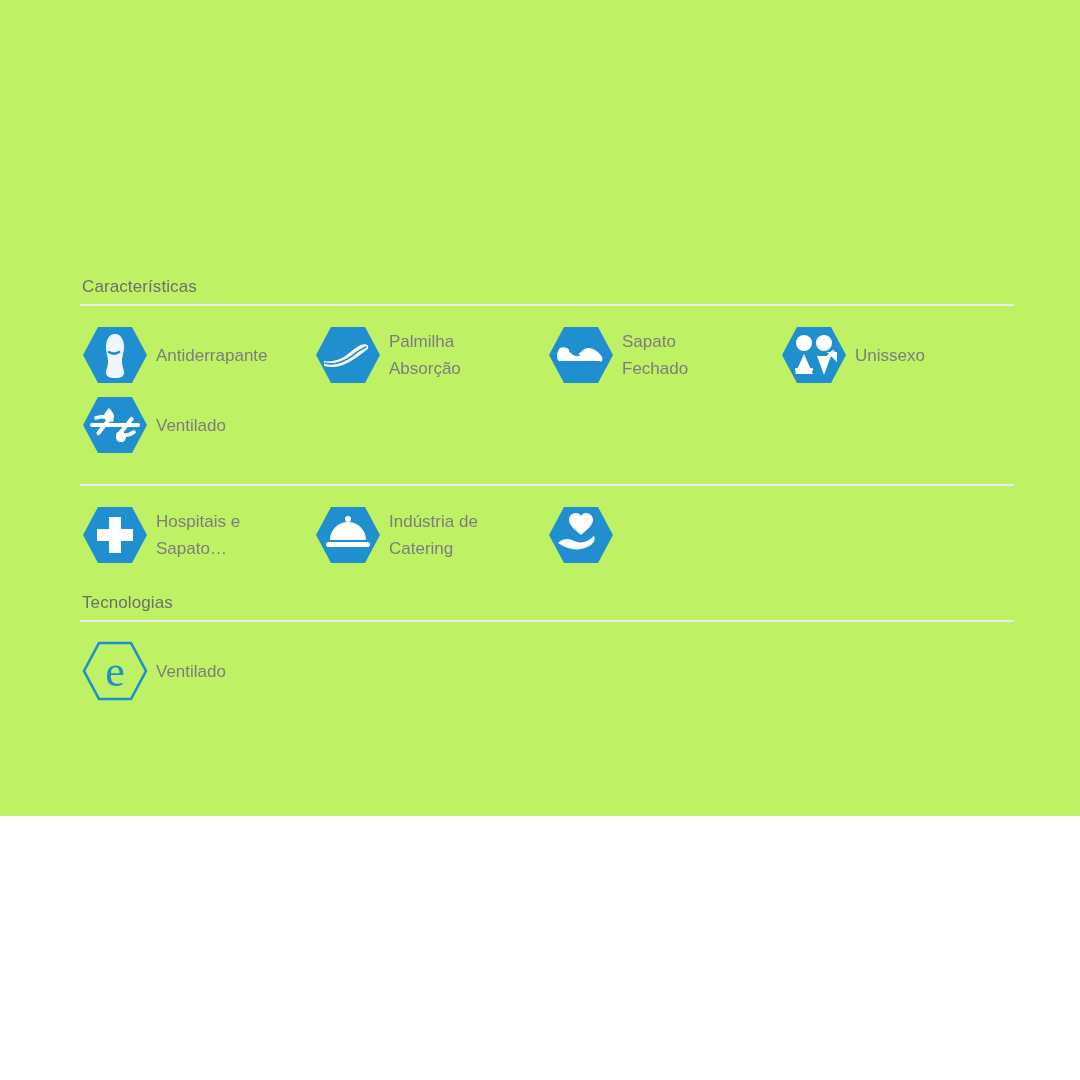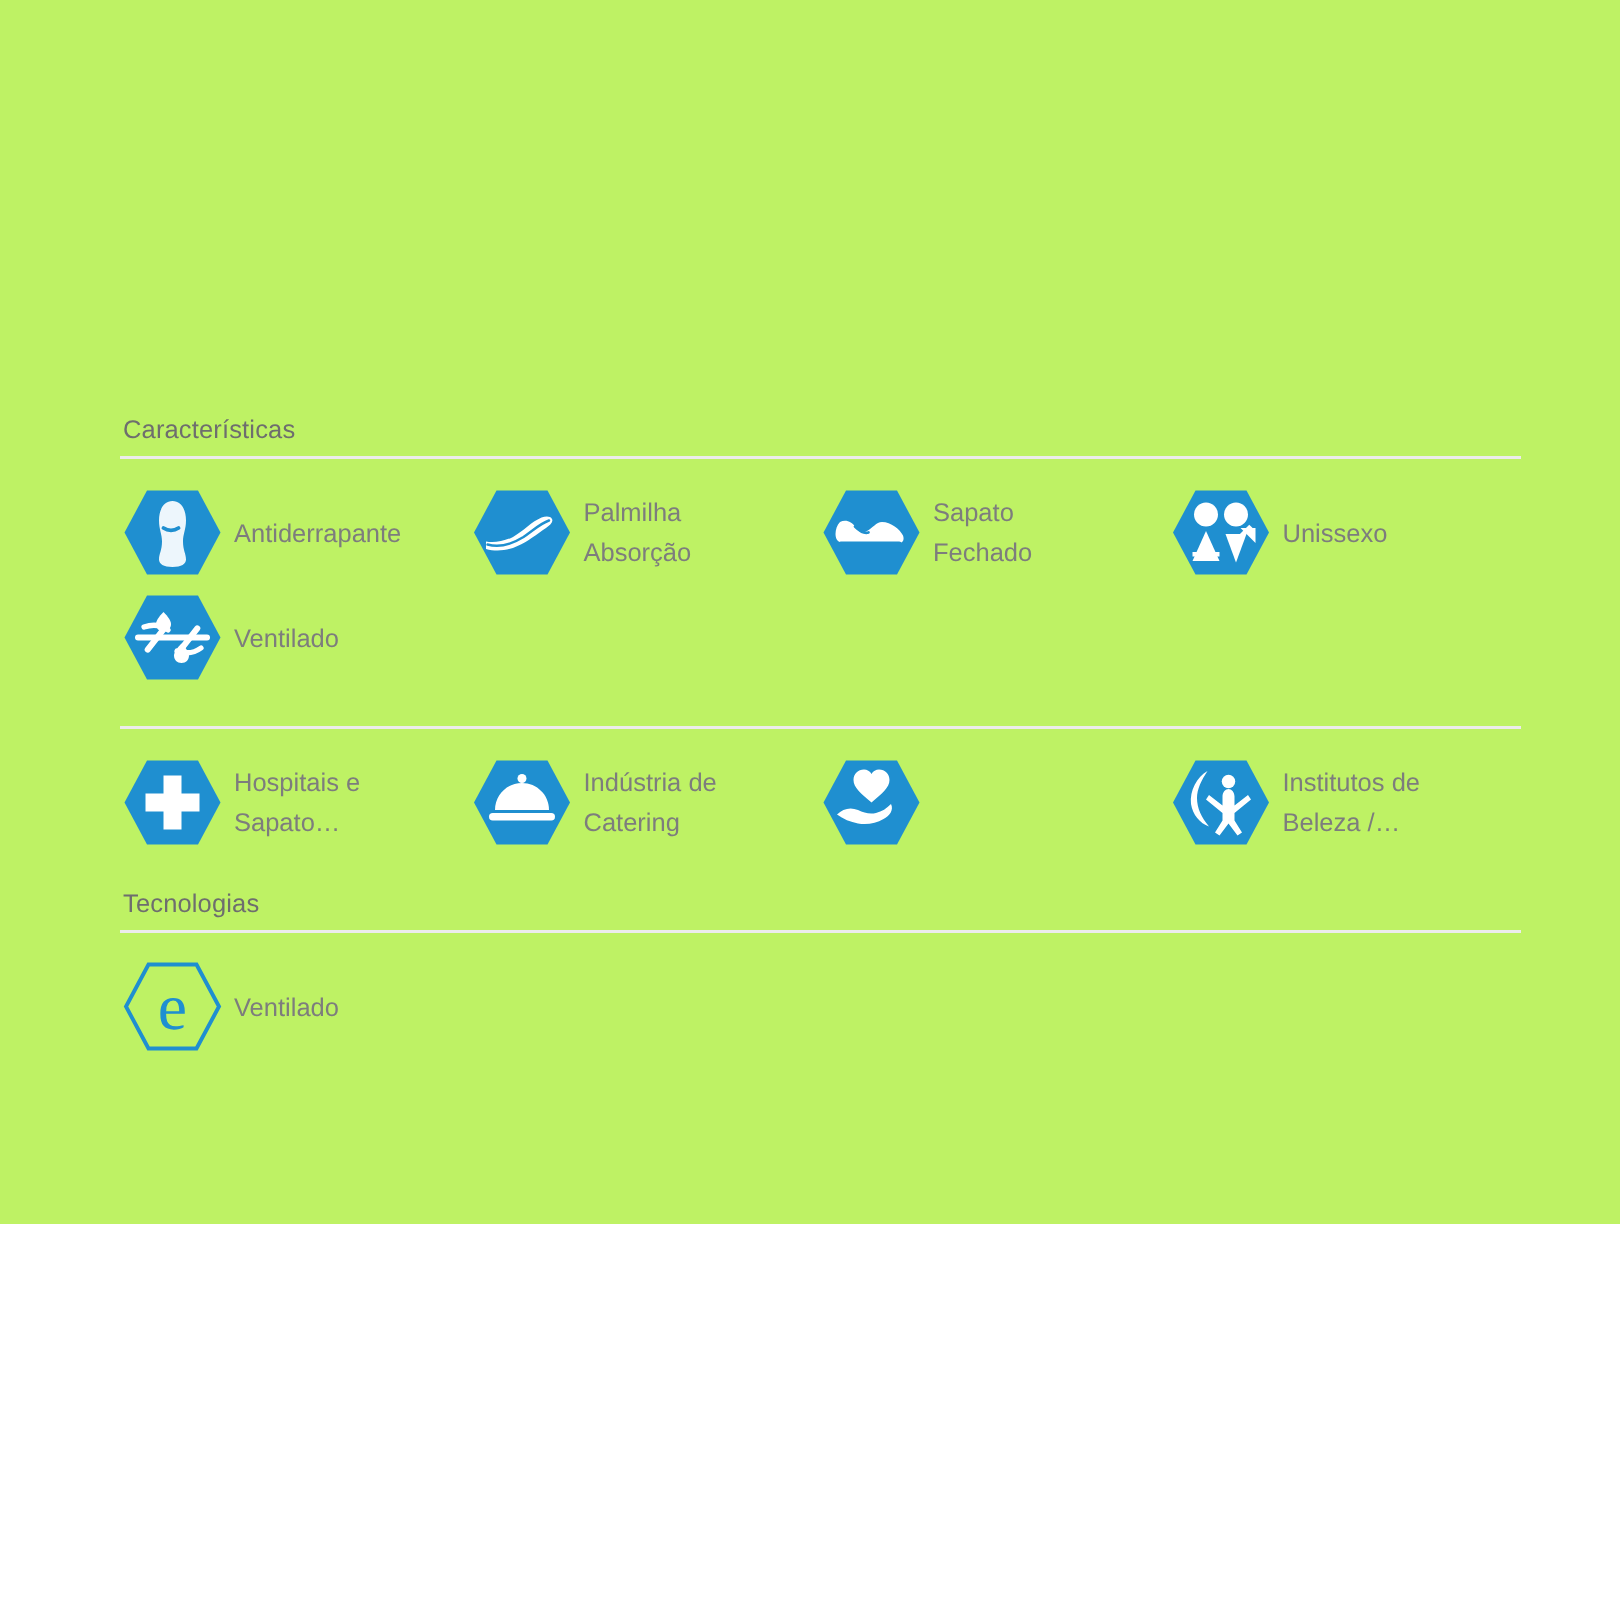--- a/index.html
+++ b/index.html
@@ -212,32 +212,20 @@
         <div class="item">
           <span class="hexwrap">
             <svg width="66" height="60" viewBox="0 0 66 60">
               <polygon points="16,2 50,2 65,30 50,58 16,58 1,30" fill="#1f8fd0"></polygon>
               <path d="M33 30c-7-6-12-10-12-15 0-4 3-7 7-7 2 0 4 1 5 3 1-2 3-3 5-3 4 0 7 3 7 7 0 5-5 9-12 15z" fill="#ffffff"></path>
               <path d="M10 38c4-4 9-5 14-3 4 2 8 3 12 2 4-1 7-3 10-6 2 4-1 8-5 10-5 3-11 4-17 3-5-1-10-3-14-6z" fill="#ffffff"></path>
             </svg>
           </span>
         </div>
 
-        <div class="item">
-          <span class="hexwrap">
-            <svg width="66" height="60" viewBox="0 0 66 60">
-              <polygon points="16,2 50,2 65,30 50,58 16,58 1,30" fill="#1f8fd0"></polygon>
-              <path d="M24 9c-4 6-7 12-7 18 0 7 3 13 8 19-6-2-11-8-12-15-1-9 4-18 11-22z" fill="#ffffff"></path>
-              <circle cx="38" cy="16" r="4.5" fill="#ffffff"></circle>
-              <path d="M38 21c2 0 4 2 4 5v6l9-7 2 3-11 9v5l5 8-3 2-6-8-6 8-3-2 5-8v-5l-11-9 2-3 9 7v-6c0-3 2-5 4-5z" fill="#ffffff"></path>
-            </svg>
-          </span>
-          <span class="label">Institutos de
-Beleza /…</span>
-        </div>
 
       </div>
     </div>
 
     <div class="sec-gap-small"></div>
 
     <div class="section">
       <div class="section-title">Tecnologias</div>
       <div class="section-rule"></div>
 

